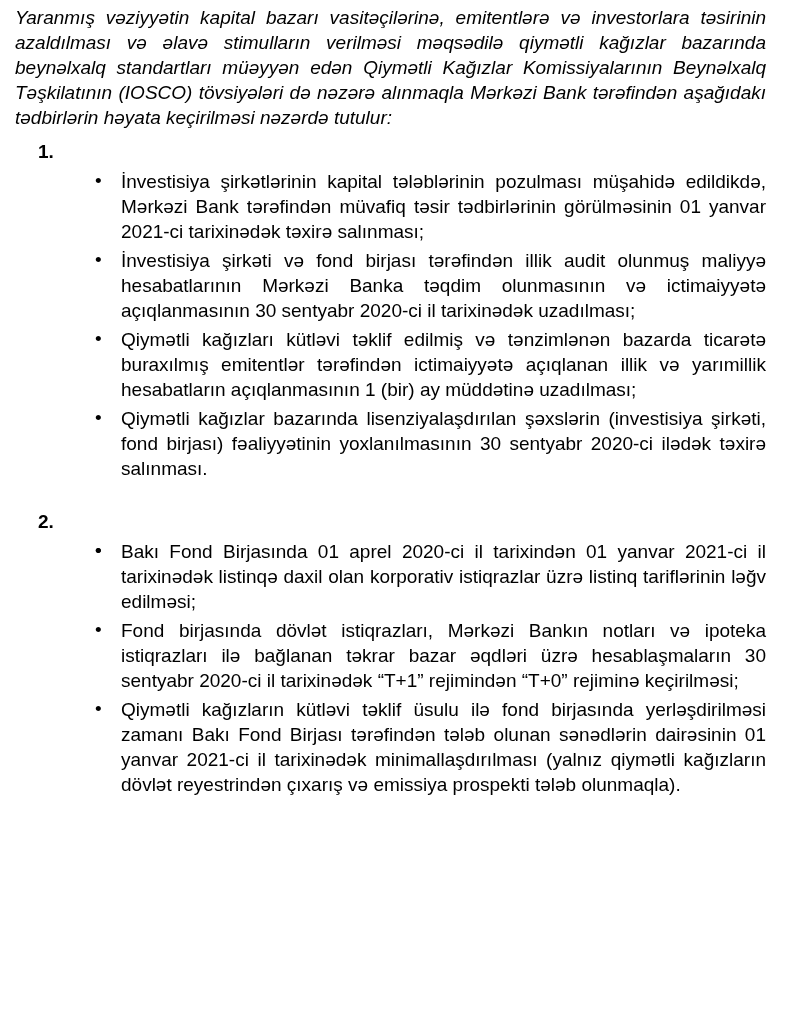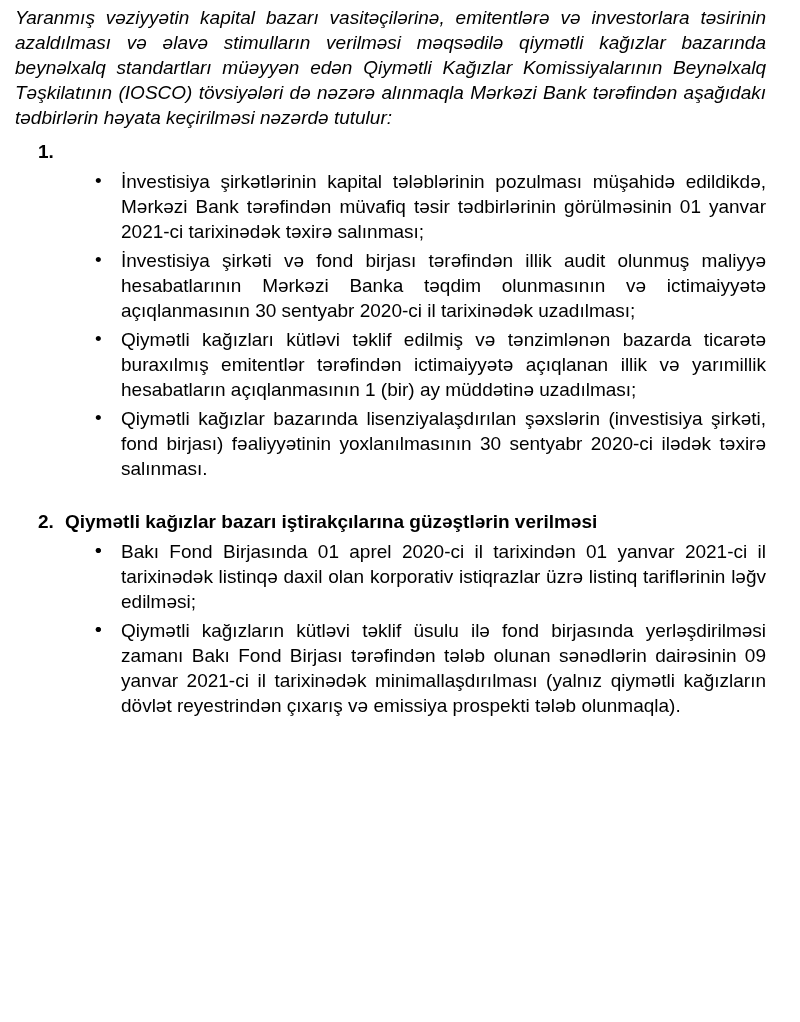--- a/index.html
+++ b/index.html
@@ -84,33 +84,33 @@
     </div>
     <div class="bullet">
       <span class="dot">•</span>
       <span class="btext">Qiymətli kağızlar bazarında lisenziyalaşdırılan şəxslərin (investisiya şirkəti, fond birjası) fəaliyyətinin yoxlanılmasının 30 sentyabr 2020-ci ilədək təxirə salınması.</span>
     </div>
   </section>
 
   <section class="section section-2">
     <h2 class="section-heading">
       <span class="num">2.</span>
-      <span class="title">Qiymətli kağızlar bazarı iştirakçılarına güzəştlərin verilməsi</span>
     </h2>
     <div class="bullet">
       <span class="dot">•</span>
     </div>
     <div class="bullet">
       <span class="dot">•</span>
       <span class="btext">Bakı Fond Birjasında 01 aprel 2020-ci il tarixindən 01 yanvar 2021-ci il tarixinədək listinqə daxil olan korporativ istiqrazlar üzrə listinq tariflərinin ləğv edilməsi;</span>
     </div>
     <div class="bullet">
       <span class="dot">•</span>
+      <span class="btext">Fond birjasında dövlət istiqrazları, Mərkəzi Bankın notları və ipoteka istiqrazları ilə bağlanan təkrar bazar əqdləri üzrə hesablaşmaların 30 sentyabr 2020-ci il tarixinədək “T+1” rejimindən “T+0” rejiminə keçirilməsi;</span>
     </div>
     <div class="bullet">
       <span class="dot">•</span>
-      <span class="btext">Qiymətli kağızların kütləvi təklif üsulu ilə fond birjasında yerləşdirilməsi zamanı Bakı Fond Birjası tərəfindən tələb olunan sənədlərin dairəsinin 09 yanvar 2021-ci il tarixinədək minimallaşdırılması (yalnız qiymətli kağızların dövlət reyestrindən çıxarış və emissiya prospekti tələb olunmaqla).</span>
+      <span class="btext">Qiymətli kağızların kütləvi təklif üsulu ilə fond birjasında yerləşdirilməsi zamanı Bakı Fond Birjası tərəfindən tələb olunan sənədlərin dairəsinin 01 yanvar 2021-ci il tarixinədək minimallaşdırılması (yalnız qiymətli kağızların dövlət reyestrindən çıxarış və emissiya prospekti tələb olunmaqla).</span>
     </div>
   </section>
 
   <div class="page-number">6</div>
 
 </div>
 
 </body></html>

